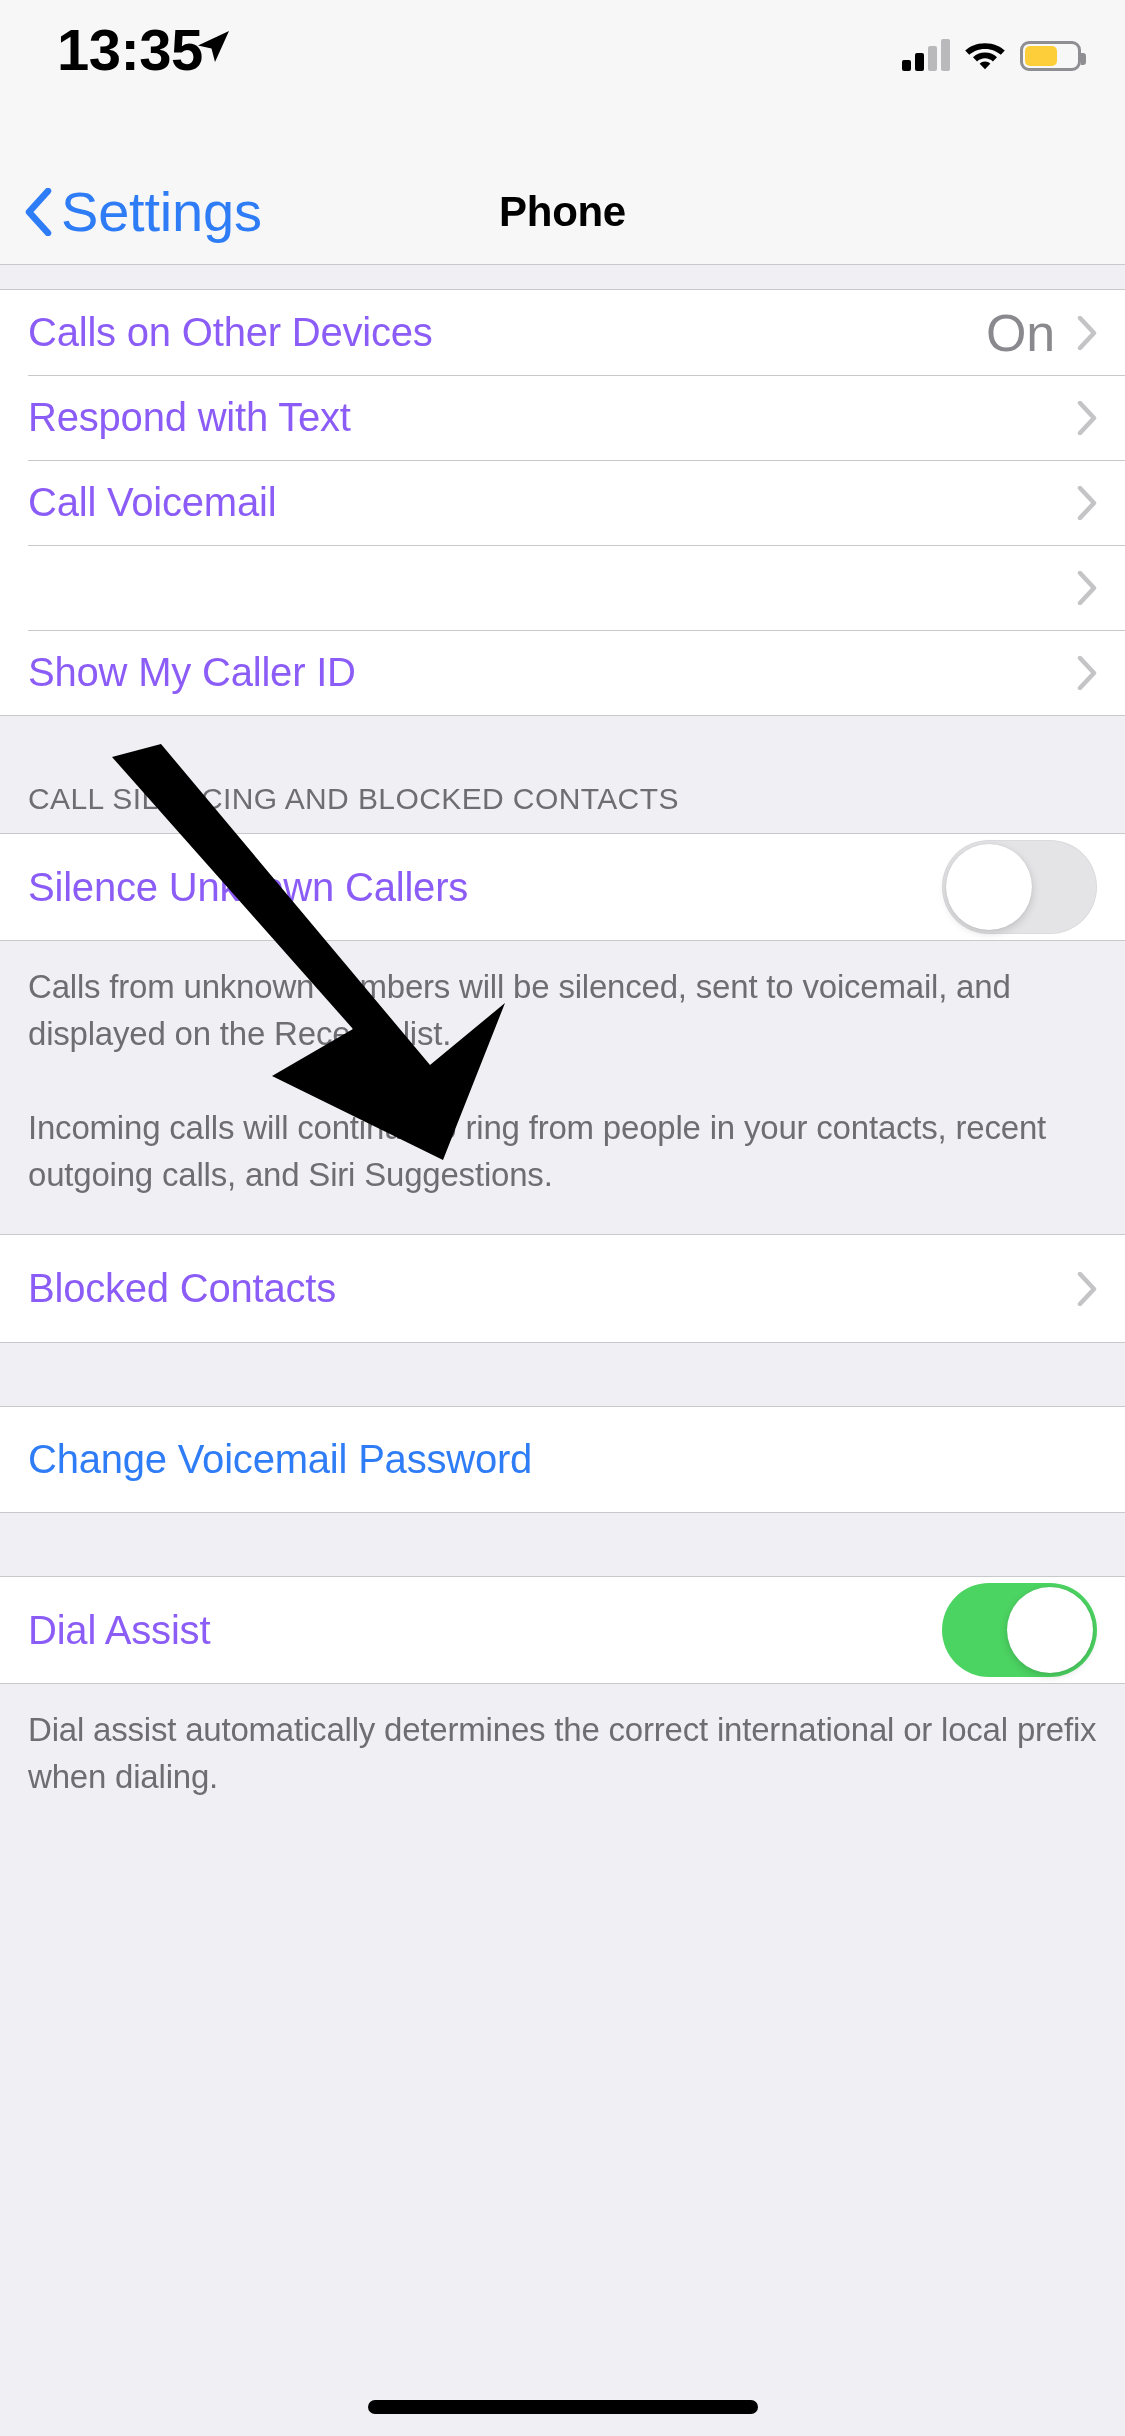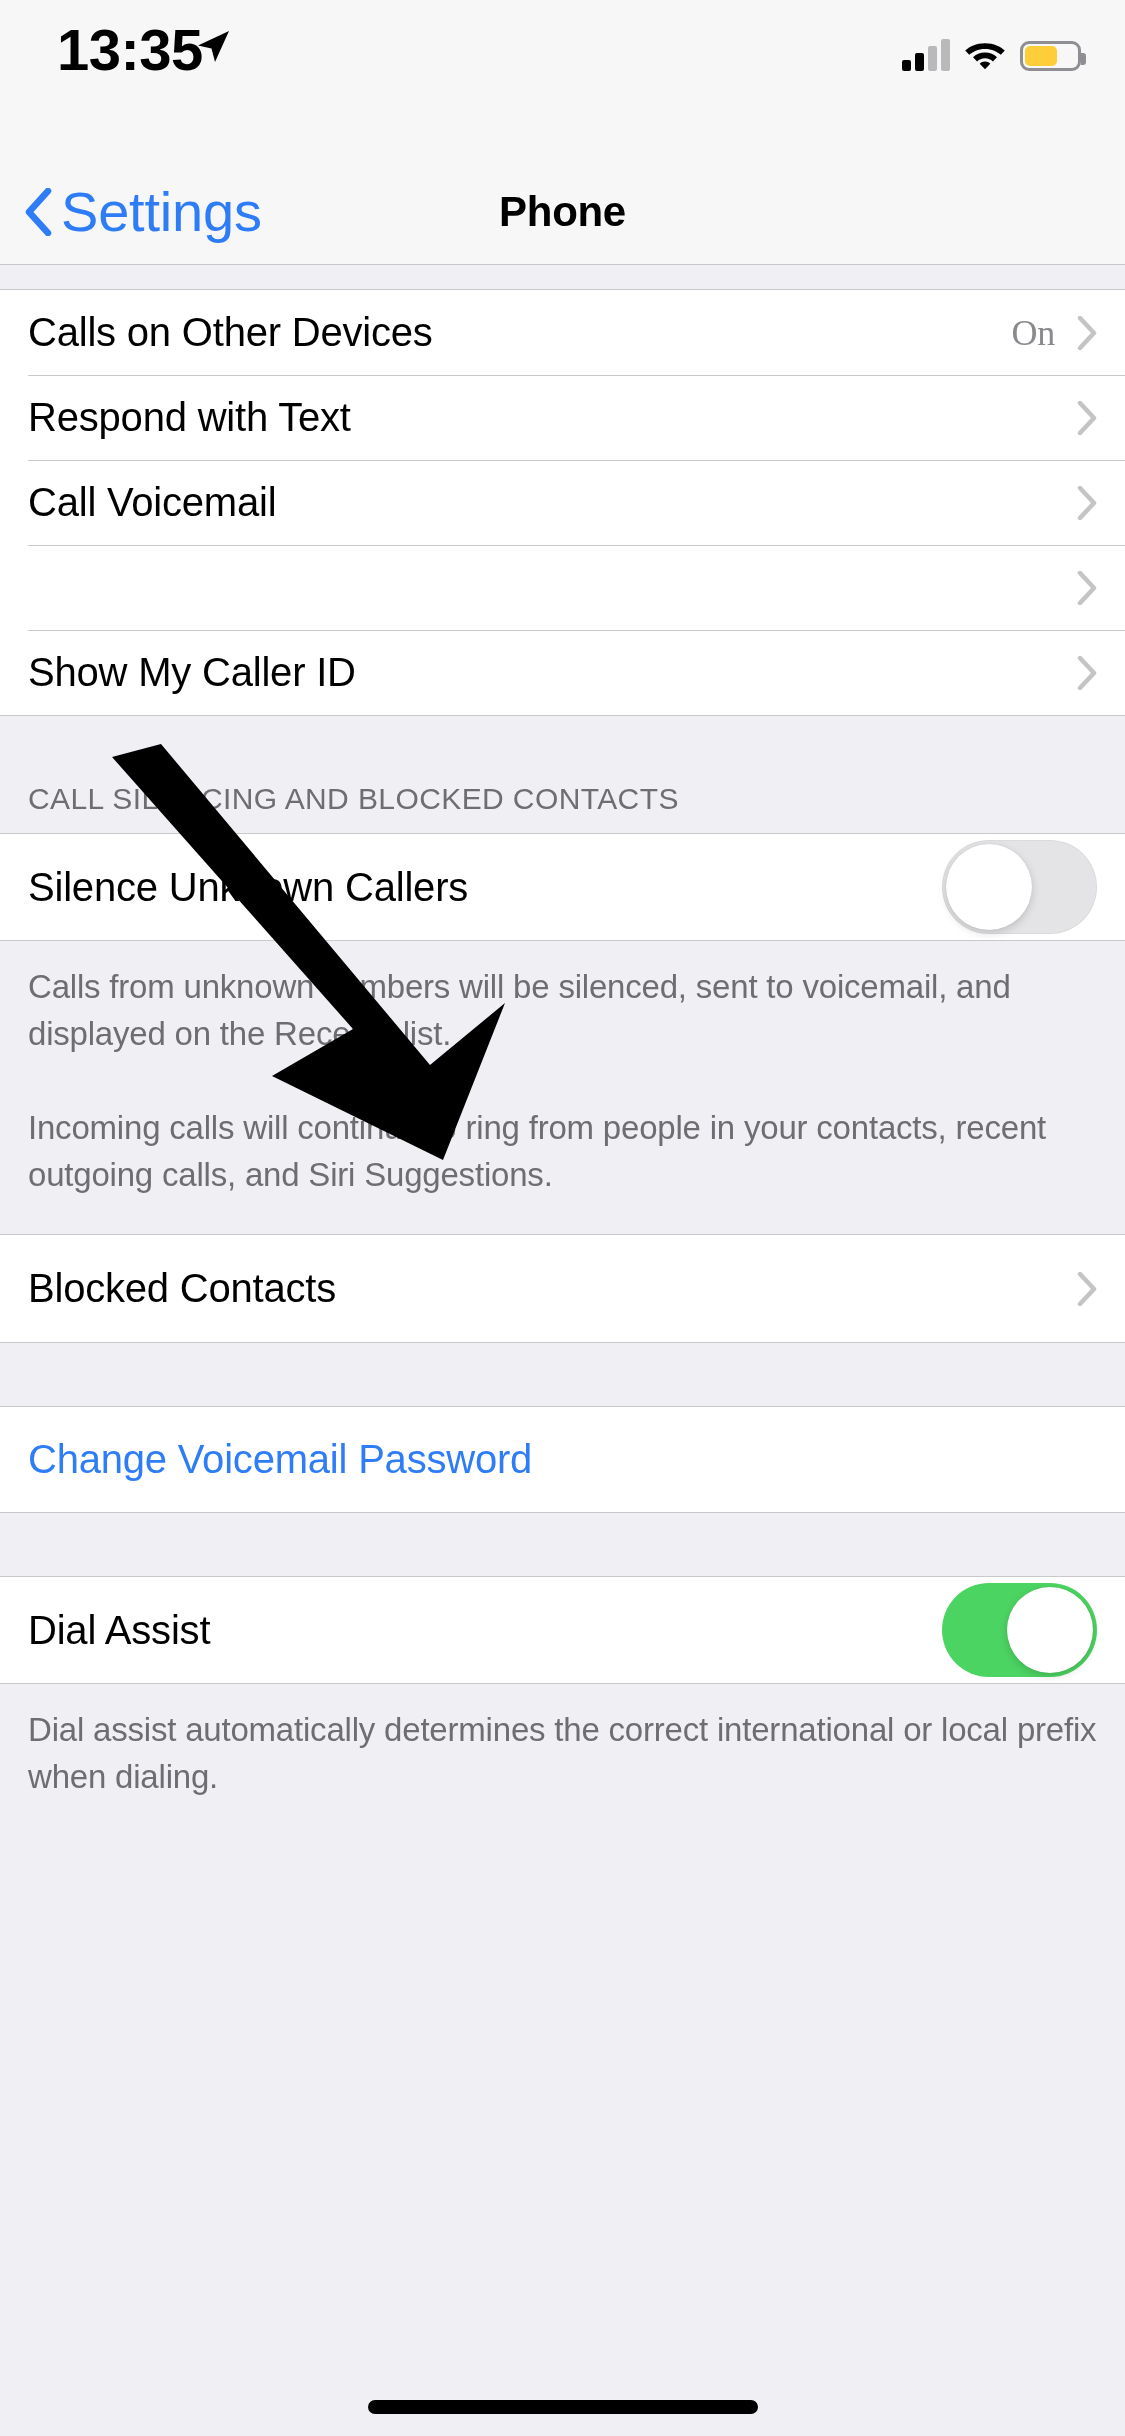--- a/index.html
+++ b/index.html
@@ -75,28 +75,28 @@
     position:relative; height:85px;
     display:flex; align-items:center;
     padding-left:28px; padding-right:28px;
     background:#FFFFFF;
   }
   .row + .row::before {
     content:""; position:absolute; left:28px; right:0; top:0;
     height:1px; background:#C9C9CB;
   }
   .row-label {
-    font-size:40px; color:#000000; letter-spacing:-0.2px; line-height:85px;
+    font-size:40px; color:#8b5cf6; letter-spacing:-0.2px; line-height:85px;
     white-space:nowrap;
   }
   .row-label.link { color:#2E7CF6; }
   .row-right {
     margin-left:auto; display:flex; align-items:center; gap:22px;
   }
-  .row-value { font-size:36px; color:#8A8A8E; letter-spacing:-0.2px;font-family:Liberation Serif, serif; }
+  .row-value { font-size:52px; color:#8A8A8E; letter-spacing:-0.2px; }
   .chev { width:20px; height:34px; flex:none; }
 
   .header {
     background:#EFEFF4; position:relative;
     padding:0 28px;
     display:flex; align-items:flex-end;
   }
   .header-label {
     font-size:30px; color:#6D6D72; letter-spacing:0.4px;
     padding-bottom:17px; line-height:34px;

